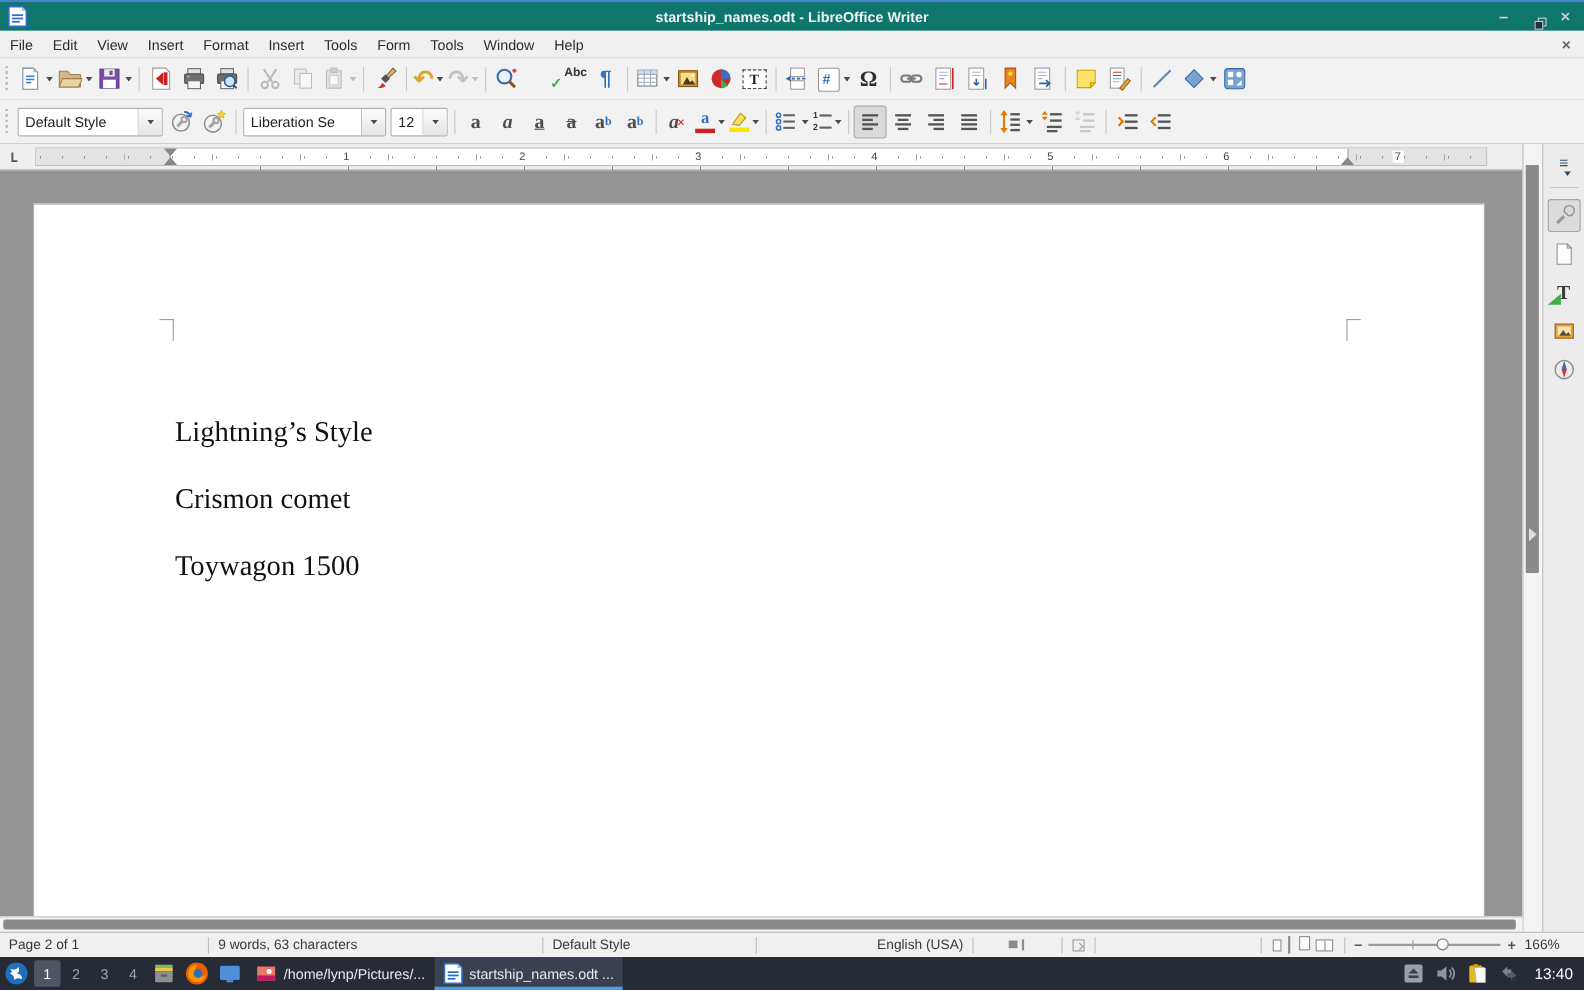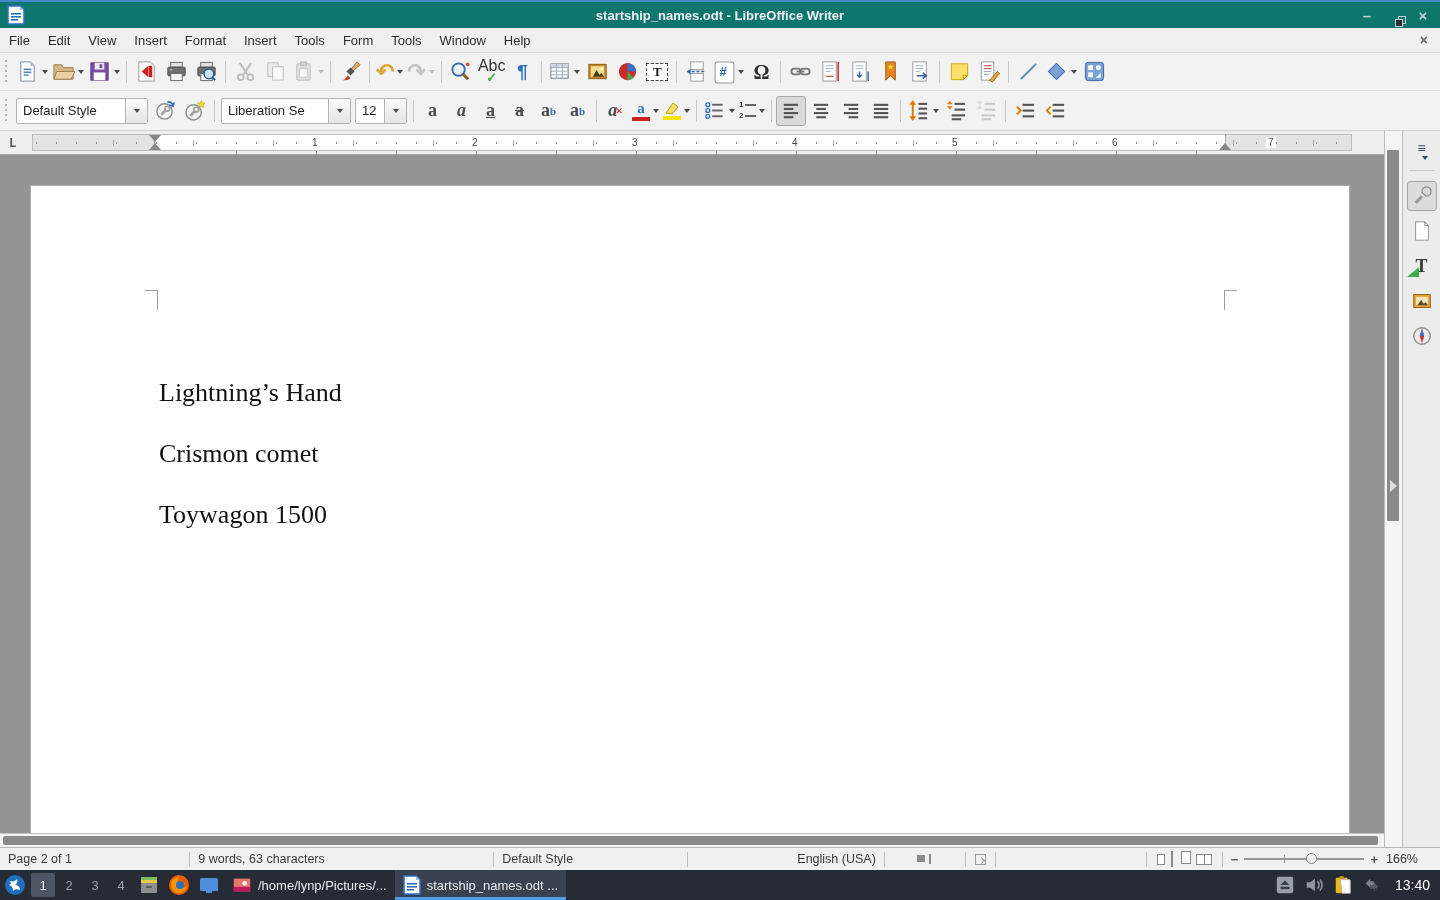--- a/index.html
+++ b/index.html
@@ -31,21 +31,21 @@
 .tbtn svg { width:23px; height:23px; display:block; }
 .dd { width:0; height:0; border-left:3.5px solid transparent; border-right:3.5px solid transparent; border-top:4px solid #4a4a4a; margin-left:3px; }
 .dis .dd { border-top-color:#bdbdbd; }
 .tsep { width:1px; height:22px; background:#c8c8c8; margin:0 4px; }
 .glyphbtn { font-size:19px; font-weight:bold; line-height:1; }
 .u-undo { color:#d9a62e; font-size:22px; }
 .u-redo { color:#c3c3c3; font-size:22px; }
 .u-pilcrow { color:#2f6fc4; }
 .u-omega { color:#2d2d2d; font-size:20px; font-family:"Liberation Serif",serif; }
 .abc-ico { display:flex; flex-direction:column; align-items:center; line-height:0.8; }
-.abc-ico .t { font-size:16px; font-weight:normal; color:#333; }
+.abc-ico .t { font-size:11px; font-weight:bold; color:#333;margin-left:35px; }
 .abc-ico .c { font-size:13px; color:#3fae49; font-weight:bold; }
 .txtbox-ico { width:22px; height:18px; border:1px dashed #444; display:flex; align-items:center; justify-content:center; font-family:"Liberation Serif",serif; font-size:13px; font-weight:bold; color:#222; background:#fff; }
 .field-ico { position:relative; width:22px; height:22px; }
 .field-ico svg { position:absolute; left:0; top:0; }
 .field-ico .h { position:absolute; left:6px; top:3px; font-size:13px; font-weight:bold; color:#2f6fc4; }
 
 
 .combo { display:flex; height:26px; border:1px solid #b4b4b4; border-radius:2px; background:#fff; align-items:stretch; margin:0 2px; }
 .combo .val { padding:4px 6px; font-size:13px; color:#222; white-space:nowrap; overflow:hidden; }
 .combo .ddbtn { width:22px; border-left:1px solid #b4b4b4; background:linear-gradient(#fcfcfc,#e4e4e4); display:flex; align-items:center; justify-content:center; border-radius:0 2px 2px 0; }
@@ -624,21 +624,21 @@
       <span class="indent ind-bot" style="left:116px"></span>
       <span class="indent ind-bot" style="left:1186px"></span>
       <div class="tabstops"></div>
     </div>
   </div>
 
   <div class="docarea">
     <div class="page">
       <div class="cornermark cm-tl"></div>
       <div class="cornermark cm-tr"></div>
-      <div class="doc-line" style="top:192px">Lightning’s Hand</div>
+      <div class="doc-line" style="top:192px">Lightning’s Style</div>
       <div class="doc-line" style="top:253px">Crismon comet</div>
       <div class="doc-line" style="top:314px">Toywagon 1500</div>
     </div>
   </div>
 
   <div class="vscroll">
     <div class="vthumb"></div>
     <div class="sbtoggle"></div>
   </div>
   <div class="hscroll">

